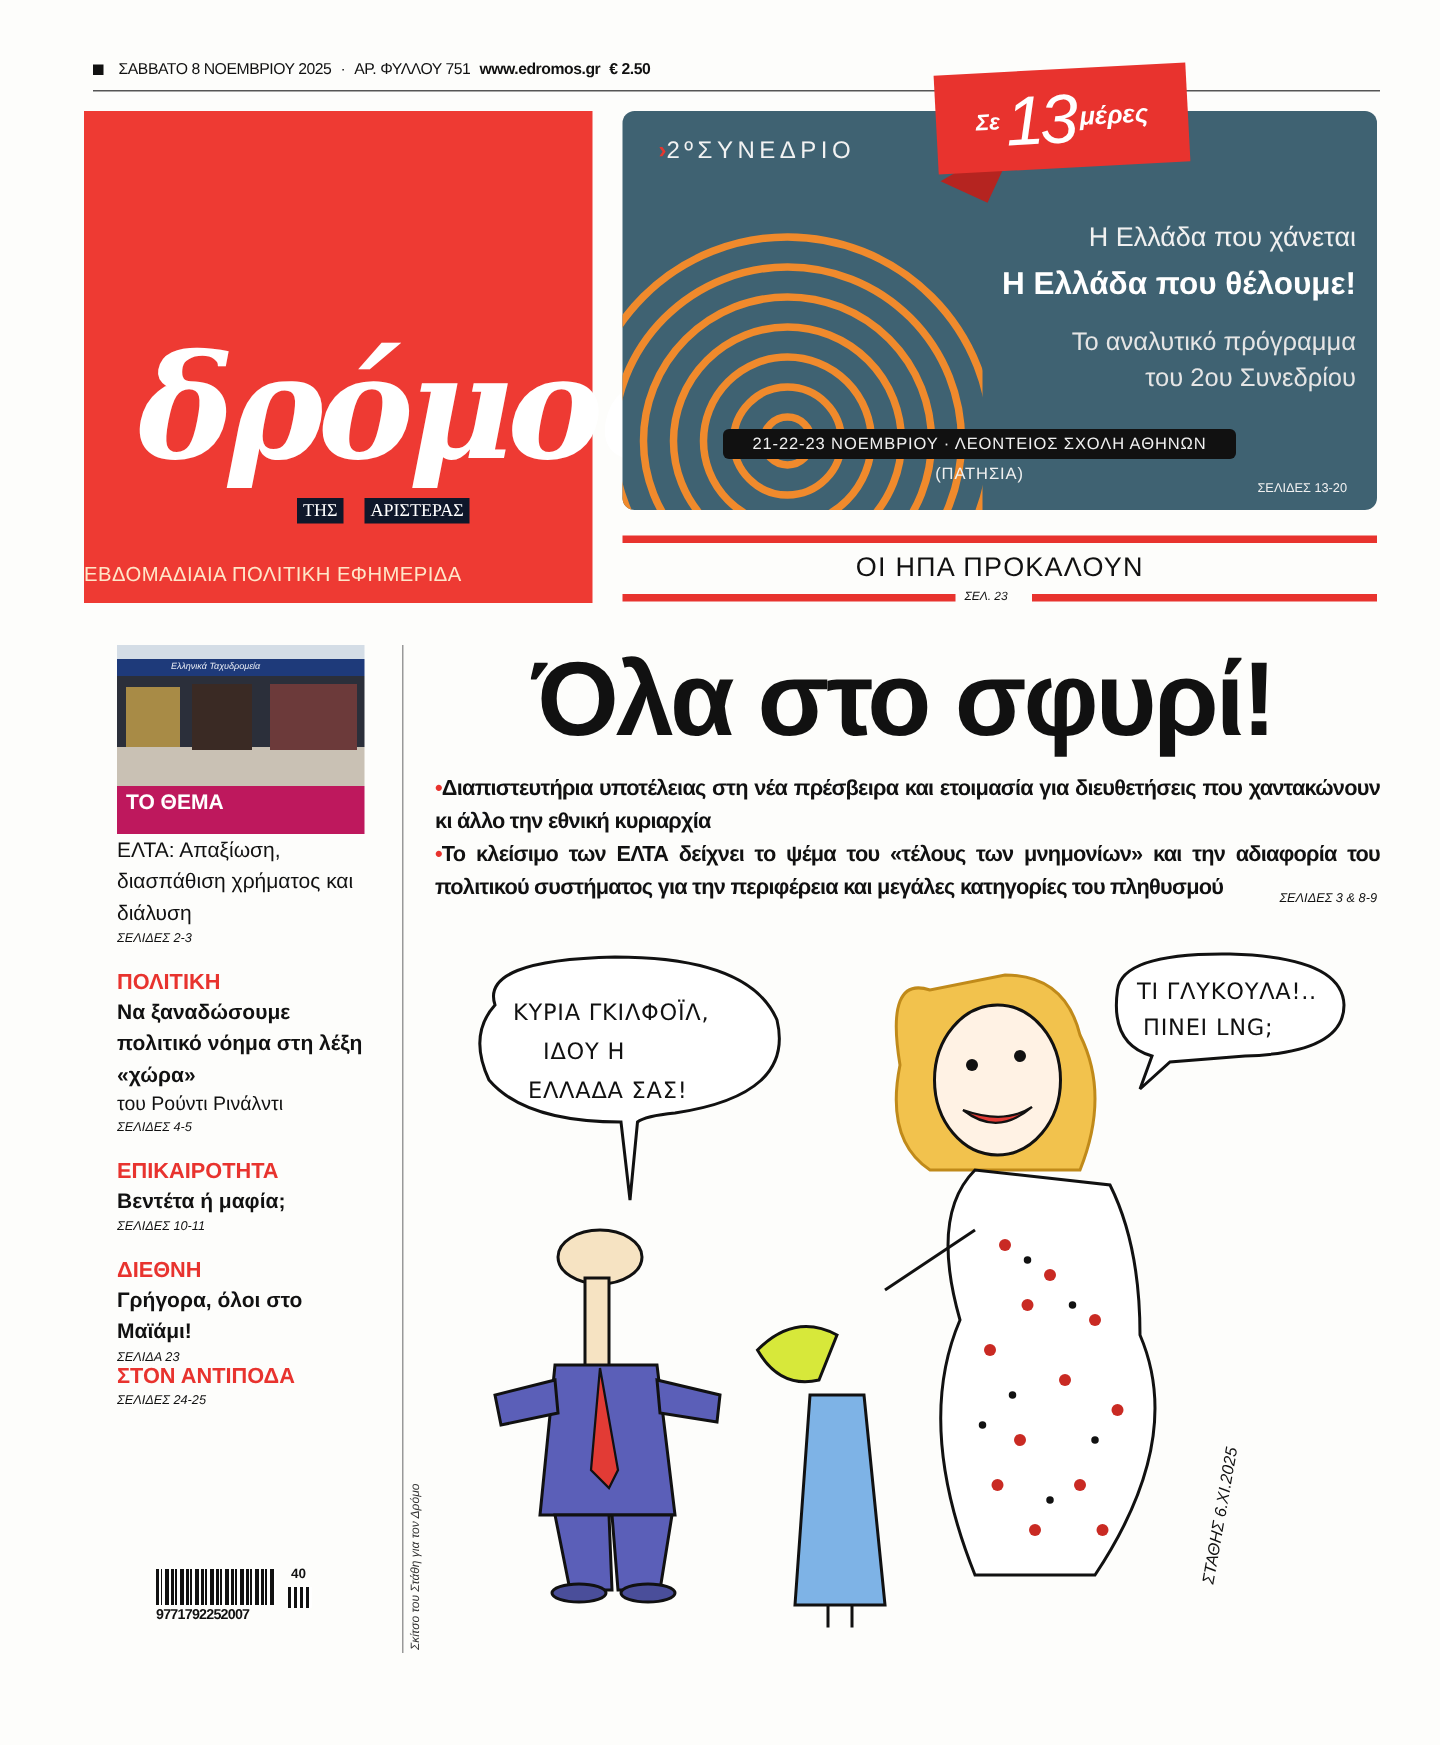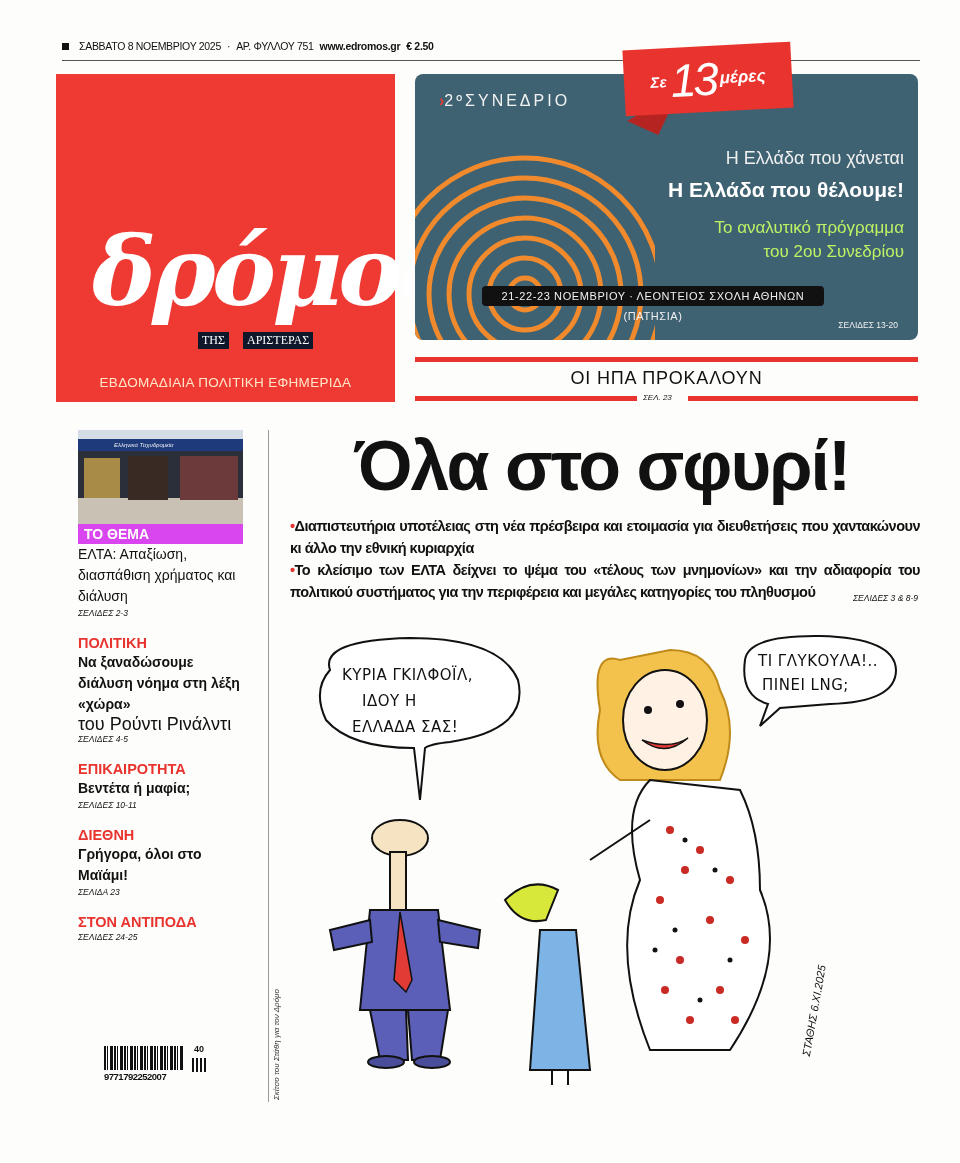--- a/index.html
+++ b/index.html
@@ -10,30 +10,30 @@
   .dateline { position: absolute; left: 62px; top: 40px; font-size: 10.5px; letter-spacing: -0.3px; color: #111; display: flex; align-items: center; gap: 6px; }
   .dateline .sq { width: 7px; height: 7px; background: #111; display: inline-block; margin-right: 4px; }
   .dateline b { font-weight: 700; }
   .rule-top { position: absolute; left: 62px; top: 60px; width: 858px; height: 1px; background: #555; }
 
   
   .masthead { position: absolute; left: 56px; top: 74px; width: 339px; height: 328px; background: #ee3a33; }
   .masthead .logo { position: absolute; left: 36px; top: 150px; font-family: "DejaVu Serif", serif; font-style: italic; font-weight: 700; font-size: 96px; color: #fff; letter-spacing: -4px; line-height: 1; }
   .masthead .tag { position: absolute; left: 142px; top: 258px; display: flex; gap: 14px; }
   .masthead .tag span { background: #0f172a; color: #fff; font-family: "Liberation Serif", serif; font-size: 12px; padding: 1px 4px; }
-  .masthead .sub { position: absolute; left: 0; width: 100%; top: 301px; text-align: center; color: #ffe6c8; font-size: 13.5px; letter-spacing: 0.3px; }
+  .masthead .sub { position: absolute; left: 0; width: 100%; top: 301px; color: #ffe6c8; font-size: 13.5px; letter-spacing: 0.3px; }
 
   
   .congress { position: absolute; left: 415px; top: 74px; width: 503px; height: 266px; background: #3f6272; border-radius: 8px; overflow: hidden; }
   .congress .spiral { position: absolute; left: -20px; top: 70px; }
   .congress .label { position: absolute; left: 24px; top: 18px; color: #f2f2f2; font-size: 16px; letter-spacing: 3px; }
   .congress .label .chev { color: #e8372f; font-weight: 700; letter-spacing: 0; }
   .congress .line1 { position: absolute; right: 14px; top: 74px; color: #f0f0f0; font-size: 18px; }
   .congress .line2 { position: absolute; right: 14px; top: 104px; color: #fff; font-size: 21px; font-weight: 700; }
-  .congress .line3 { position: absolute; right: 14px; top: 142px; color: #bef264; font-size: 17px; text-align: right; line-height: 24px; }
+  .congress .line3 { position: absolute; right: 14px; top: 142px; color: #e5e5e5; font-size: 17px; text-align: right; line-height: 24px; }
   .congress .venue { position: absolute; left: 67px; top: 212px; width: 342px; height: 20px; background: #111; border-radius: 4px; color: #f0f0f0; font-size: 11px; letter-spacing: 0.6px; text-align: center; line-height: 20px; }
   .congress .pages { position: absolute; right: 20px; top: 246px; color: #f0f0f0; font-size: 8.5px; }
   .days-flag { position: absolute; left: 624px; top: 46px; width: 168px; height: 66px; background: #e8332e; transform: rotate(-3deg); color: #fff; font-style: italic; display: flex; align-items: center; justify-content: center; gap: 4px; }
   .days-flag .se { font-size: 15px; font-weight: 700; }
   .days-flag .num { font-size: 46px; font-weight: 300; letter-spacing: -3px; line-height: 1; }
   .days-flag .meres { font-size: 17px; font-weight: 700; }
   .days-tail { position: absolute; left: 630px; top: 104px; width: 0; height: 0; border-left: 20px solid transparent; border-right: 40px solid transparent; border-top: 28px solid #b52420; transform: rotate(-30deg); }
 
   
   .usa-bar1 { position: absolute; left: 415px; top: 357px; width: 503px; height: 5px; background: #e8332e; }
@@ -43,26 +43,26 @@
   .usa-bar2.r { left: 688px; width: 230px; }
   .usa-pages { position: absolute; left: 643px; top: 393px; font-size: 8px; font-style: italic; }
 
   
   .leftcol { position: absolute; left: 78px; top: 430px; width: 170px; }
   .photo { width: 165px; height: 94px; background: linear-gradient(180deg,#d4dde6 0 10%, #1e3a7a 10% 22%, #2b2f3a 22% 72%, #c9c1b4 72% 100%); position: relative; overflow: hidden; }
   .photo .sign { position: absolute; left: 36px; top: 12px; color: #e8ecf4; font-size: 6px; font-style: italic; }
   .photo .door { position: absolute; left: 50px; top: 26px; width: 40px; height: 44px; background: #3a2a24; }
   .photo .win1 { position: absolute; left: 6px; top: 28px; width: 36px; height: 40px; background: #c8a24a; opacity: .8; }
   .photo .win2 { position: absolute; left: 102px; top: 26px; width: 58px; height: 44px; background: #6c3a3a; }
-  .kicker-box { width: 165px; height: 20px; background: #d946ef; color: #fff; font-weight: 700; font-size: 14px; padding-left: 6px; line-height: 20px; }
+  .kicker-box { width: 165px; height: 32px; background: #be185d; color: #fff; font-weight: 700; font-size: 14px; padding-left: 6px; line-height: 20px; }
   .item { margin-top: 0; }
   .item .kick { color: #e8332e; font-weight: 700; font-size: 14.5px; line-height: 18px; }
   .item .hl { font-size: 14px; line-height: 21px; font-weight: 700; color: #111; }
   .item .hl.n { font-weight: 400; }
-  .item .by { font-size: 18px; line-height: 18px; }
+  .item .by { font-size: 13px; line-height: 18px; }
   .item .pg { font-size: 8.5px; font-style: italic; margin-top: 1px; }
   .vline { position: absolute; left: 268px; top: 430px; width: 1px; height: 672px; background: #999; }
   .barcode { position: absolute; left: 104px; top: 1046px; }
   .barcode .bars { width: 80px; height: 24px; background: repeating-linear-gradient(90deg,#111 0 2px,#fff 2px 3px,#111 3px 4px,#fff 4px 6px,#111 6px 9px,#fff 9px 10px); }
   .barcode .addon { position: absolute; left: 88px; top: 12px; width: 16px; height: 14px; background: repeating-linear-gradient(90deg,#111 0 2px,#fff 2px 4px); }
   .barcode .addnum { position: absolute; left: 90px; top: -2px; font-size: 9px; font-weight: 700; }
   .barcode .num { font-size: 9.5px; font-weight: 700; letter-spacing: -0.5px; margin-top: 1px; }
   .credit { position: absolute; left: 272px; top: 1040px; transform: rotate(-90deg); transform-origin: left top; font-size: 8px; font-style: italic; white-space: nowrap; color: #333; top: 1100px; }
 
   
@@ -140,35 +140,35 @@
     <div class="win2"></div>
     <div class="sign">Ελληνικά Ταχυδρομεία</div>
   </div>
   <div class="kicker-box">ΤΟ ΘΕΜΑ</div>
   <div class="item">
     <div class="hl n">ΕΛΤΑ: Απαξίωση, διασπάθιση χρήματος και διάλυση</div>
     <div class="pg">ΣΕΛΙΔΕΣ 2-3</div>
   </div>
   <div class="item" style="margin-top:16px">
     <div class="kick">ΠΟΛΙΤΙΚΗ</div>
-    <div class="hl">Να ξαναδώσουμε διάλυση νόημα στη λέξη «χώρα»</div>
+    <div class="hl">Να ξαναδώσουμε πολιτικό νόημα στη λέξη «χώρα»</div>
     <div class="by">του Ρούντι Ρινάλντι</div>
     <div class="pg">ΣΕΛΙΔΕΣ 4-5</div>
   </div>
   <div class="item" style="margin-top:16px">
     <div class="kick">ΕΠΙΚΑΙΡΟΤΗΤΑ</div>
     <div class="hl">Βεντέτα ή μαφία;</div>
     <div class="pg">ΣΕΛΙΔΕΣ 10-11</div>
   </div>
   <div class="item" style="margin-top:16px">
     <div class="kick">ΔΙΕΘΝΗ</div>
     <div class="hl">Γρήγορα, όλοι στο Μαϊάμι!</div>
     <div class="pg">ΣΕΛΙΔΑ 23</div>
   </div>
-  <div class="item" style="margin-top:16px">
+  <div class="item" style="">
     <div class="kick">ΣΤΟΝ ΑΝΤΙΠΟΔΑ</div>
     <div class="pg">ΣΕΛΙΔΕΣ 24-25</div>
   </div>
 </div>
 <div class="vline"></div>
 
 <div class="barcode">
   <div class="bars"></div>
   <div class="addnum">40</div>
   <div class="addon"></div>

